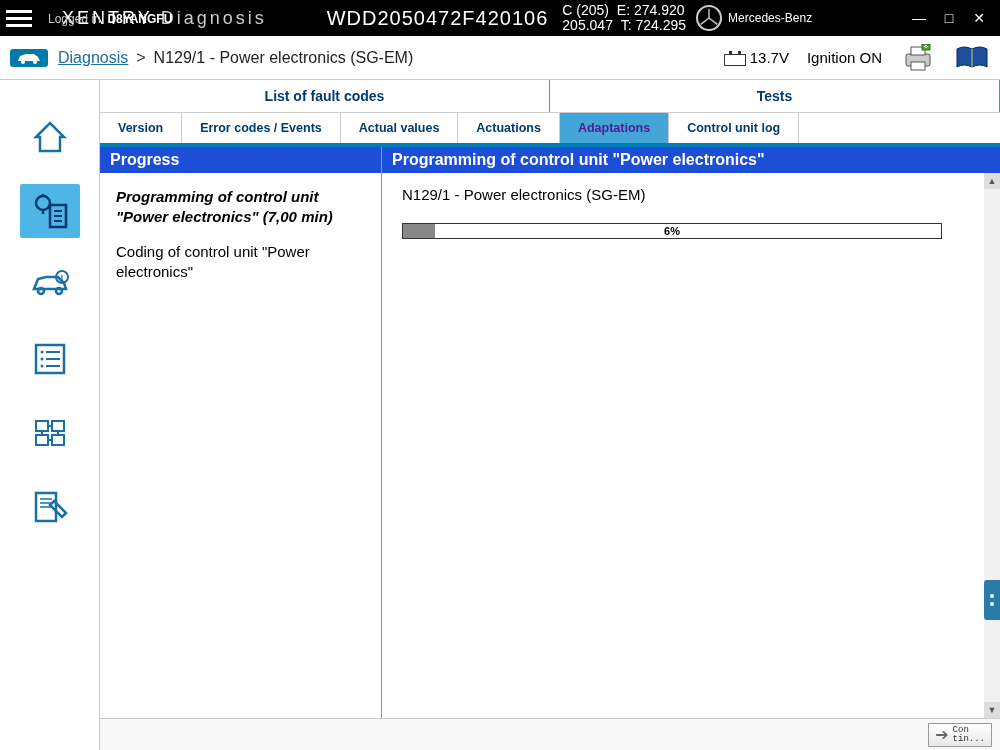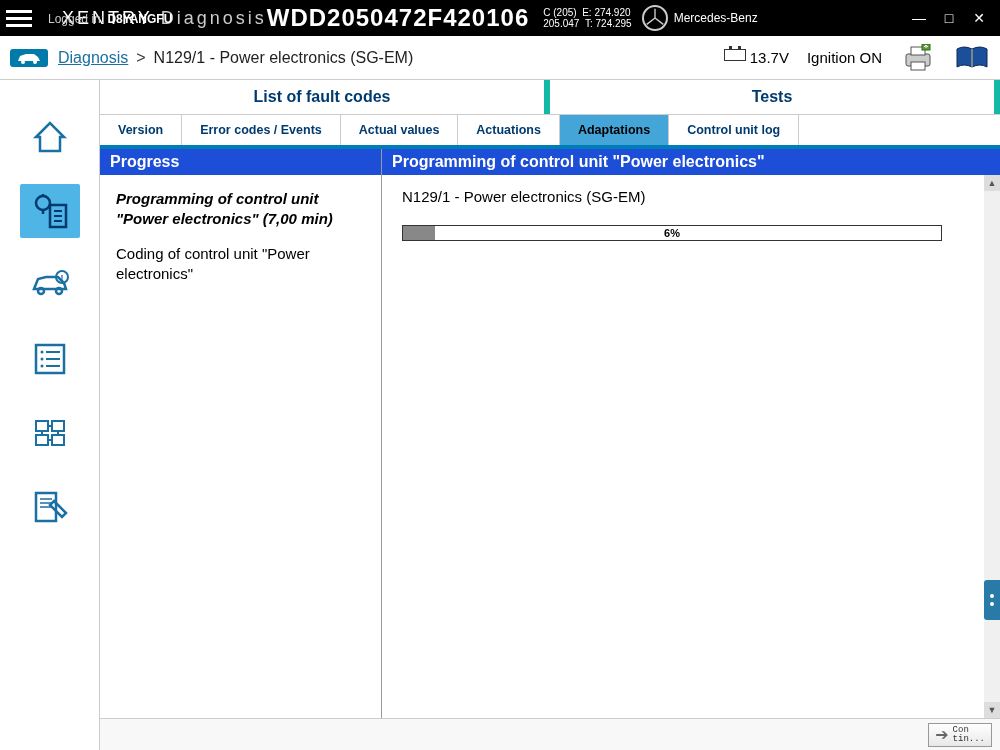--- a/index.html
+++ b/index.html
@@ -7,59 +7,59 @@
   body { display: flex; flex-direction: column; background: #fff; }
 
   
   .top-header { background: #000; color: #fff; height: 36px; display: flex; align-items: center; padding: 0 6px; position: relative; }
   .hamburger { width: 30px; display: flex; flex-direction: column; gap: 4px; cursor: pointer; }
   .hamburger span { display: block; height: 3px; background: #fff; width: 26px; }
   .app-title { font-size: 18px; letter-spacing: 3px; margin-left: 26px; display: flex; align-items: baseline; gap: 8px; }
   .app-title .thin { font-weight: 300; color: #ccc; }
   .logged-in { position: absolute; left: 48px; bottom: 10px; font-size: 12px; color: #ccc; }
   .logged-in b { color: #fff; }
-  .vin { font-size: 24px; font-weight: 700; letter-spacing: 1px; }
-  .model-block { margin-left: 14px; font-size: 10px; line-height: 1.1; }
+  .vin { font-size: 20px; font-weight: 400; margin-left: 60px; letter-spacing: 1px; }
+  .model-block { margin-left: 14px; font-size: 14px; line-height: 1.1; }
   .mb-logo { display: flex; align-items: center; gap: 6px; margin-left: 10px; }
   .mb-star { width: 26px; height: 26px; border: 2px solid #ccc; border-radius: 50%; position: relative; }
   .mb-text { font-size: 12px; }
   .win-controls { margin-left: auto; display: flex; gap: 0; }
   .win-controls div { width: 30px; height: 24px; display: flex; align-items: center; justify-content: center; font-size: 14px; cursor: pointer; }
 
   
   .breadcrumb-bar { height: 44px; border-bottom: 1px solid #ccc; display: flex; align-items: center; padding: 0 10px; gap: 10px; }
   .car-chip { background: #007aa8; color: #fff; border-radius: 3px; padding: 2px 6px; display: flex; align-items: center; }
   .breadcrumb { font-size: 16px; display: flex; align-items: center; gap: 8px; }
   .breadcrumb a { color: #1a6fa3; text-decoration: underline; }
   .breadcrumb .sep { color: #333; }
   .breadcrumb .current { color: #222; font-weight: 500; }
   .status-right { margin-left: auto; display: flex; align-items: center; gap: 18px; font-size: 15px; }
-  .battery { display: flex; align-items: flex-start; gap: 4px; }
+  .battery { display: flex; align-items: flex-end; gap: 4px; }
   .battery-icon { width: 22px; height: 12px; border: 1.5px solid #333; position: relative; }
   .battery-icon::before, .battery-icon::after { content: ''; position: absolute; top: -4px; width: 3px; height: 3px; background: #333; }
   .battery-icon::before { left: 4px; }
   .battery-icon::after { right: 4px; }
   .print-icon, .book-icon { width: 36px; height: 30px; display: flex; align-items: center; justify-content: center; cursor: pointer; }
 
   
   .main { flex: 1; display: flex; min-height: 0; }
   .left-rail { width: 100px; border-right: 1px solid #ccc; display: flex; flex-direction: column; align-items: center; padding-top: 30px; gap: 20px; }
   .rail-item { width: 60px; height: 54px; display: flex; align-items: center; justify-content: center; cursor: pointer; border-radius: 2px; }
   .rail-item.active { background: #4fb4e6; }
   .rail-item svg { width: 40px; height: 40px; }
 
   .content { flex: 1; display: flex; flex-direction: column; min-width: 0; }
 
   
   .tab-row { display: flex; border-bottom: 1px solid #ccc; }
-  .tab-row.upper .tab { flex: 1; text-align: center; padding: 8px 4px; font-size: 16px; font-weight: 700; color: #003b6f; border-right: 6px solid #14b8a6; cursor: pointer; }
+  .tab-row.upper .tab { flex: 1; text-align: center; padding: 8px 4px; font-size: 14px; font-weight: 700; color: #003b6f; border-right: 1px solid #14b8a6; cursor: pointer; }
   .tab-row.upper .tab.wide { flex: 2; }
   .tab-row.lower { border-bottom: 4px solid #007db8; }
   .tab-row.lower .tab { padding: 8px 18px; font-size: 12.5px; font-weight: 700; color: #003b6f; cursor: pointer; border-right: 1px solid #ccc; }
-  .tab-row.lower .tab.active { background: #44a6d8; color: #000000; }
+  .tab-row.lower .tab.active { background: #44a6d8; color: #4c1d95; }
 
   
   .panels { flex: 1; display: flex; min-height: 0; border-top: 0; }
   .panel { display: flex; flex-direction: column; }
   .panel-header { background: #1d4ed8; color: #fff; font-weight: 700; font-size: 16px; padding: 4px 10px; }
   .panel.left { width: 282px; border-right: 1px solid #999; }
   .panel.right { flex: 1; position: relative; }
   .panel-body { padding: 14px 16px; font-size: 15px; line-height: 1.35; overflow-y: auto; flex: 1; }
   .panel.right .panel-body { padding: 12px 20px; }
   .progress-step.active { font-style: italic; font-weight: 700; margin-bottom: 14px; }

